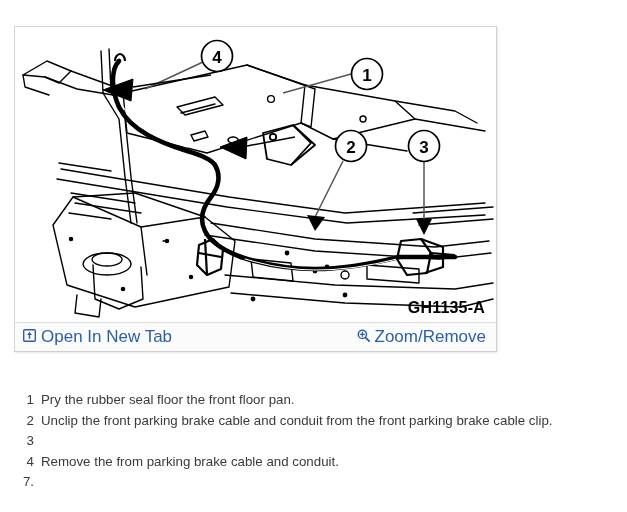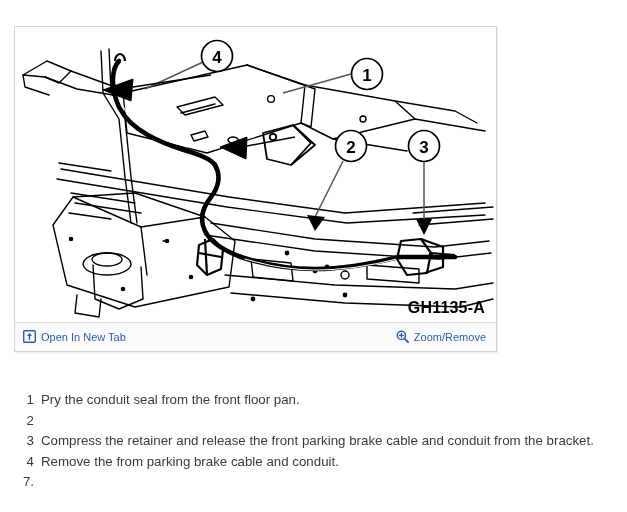--- a/index.html
+++ b/index.html
@@ -72,21 +72,21 @@
     align-items: center;
     justify-content: space-between;
     padding: 0 10px 0 8px;
     box-sizing: border-box;
   }
   .toolbar-action {
     display: flex;
     align-items: center;
     gap: 5px;
     color: #2b5fa8;
-    font-size: 11px;
+    font-size: 17px;
     font-family: "Liberation Sans", sans-serif;
     cursor: pointer;
     user-select: none;
     white-space: nowrap;
   }
   .toolbar-action .label { color: #2b5fa8; }
   .toolbar-icon { display: block; }
 
   
   #instructions {
@@ -289,30 +289,30 @@
       <span class="label">Zoom/Remove</span>
     </div>
 
   </div>
 </div>
 
 <div id="instructions">
 
   <div class="step-row sub">
     <span class="num">1</span>
-    <span class="txt">Pry the conduit seal from the front floor pan.</span>
+    <span class="txt">Pry the rubber seal floor the front floor pan.</span>
   </div>
 
   <div class="step-row sub">
     <span class="num">2</span>
+    <span class="txt">Unclip the front parking brake cable and conduit from the front parking brake cable clip.</span>
   </div>
 
   <div class="step-row sub">
     <span class="num">3</span>
-    <span class="txt">Compress the retainer and release the front parking brake cable and conduit from the bracket.</span>
   </div>
 
   <div class="step-row sub">
     <span class="num">4</span>
     <span class="txt">Remove the from parking brake cable and conduit.</span>
   </div>
 
   <div class="step-row top">
     <span class="num">7.</span>
   </div>

